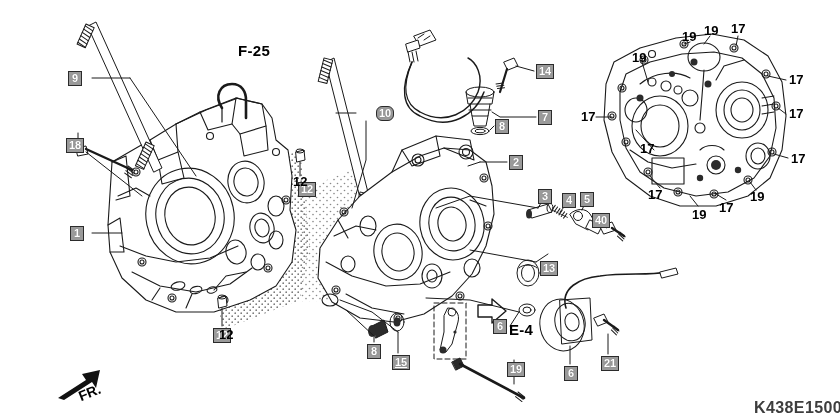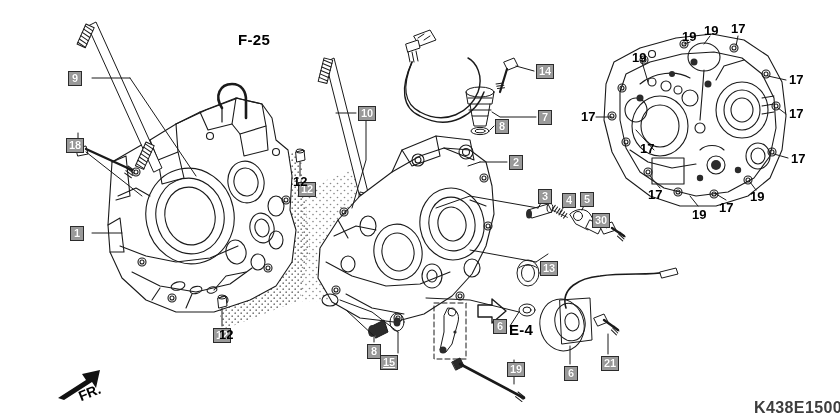--- a/index.html
+++ b/index.html
@@ -493,45 +493,45 @@
         <path d="M726,200 L716,194"></path>
         <path d="M756,190 L750,182"></path>
       </g>
 
       <g>
         <path d="M58,398 L86,380 L82,374 L100,370 L96,388 L92,382 L64,400 Z" fill="#111111" stroke="none"></path>
       </g>
     </g>
   </svg>
 
-  <div class="seclab" style="left:238px; top:31px;">F-25</div>
+  <div class="seclab" style="left:238px; top:42px;">F-25</div>
   <div class="seclab" style="left:509px; top:321px;">E-4</div>
 
   <div class="frlab" style="left:82px; top:388px;">FR.</div>
 
   <div class="code" style="left:754px; top:399px;">K438E1500</div>
 
   <div id="chips">
       <div class="chip" style="left: 68px; top: 71px;">9</div>
       <div class="chip" style="left: 66px; top: 138px;">18</div>
       <div class="chip" style="left: 70px; top: 226px;">1</div>
       <div class="chip" style="left: 213px; top: 328px;">12</div>
-      <div class="chip" style="left: 358px; top: 106px;">10</div>
+      <div class="chip" style="left: 376px; top: 106px; border-radius: 6px;">10</div>
       <div class="chip" style="left: 536px; top: 64px;">14</div>
       <div class="chip" style="left: 538px; top: 110px;">7</div>
       <div class="chip" style="left: 495px; top: 119px;">8</div>
       <div class="chip" style="left: 509px; top: 155px;">2</div>
       <div class="chip" style="left: 538px; top: 189px;">3</div>
       <div class="chip" style="left: 562px; top: 193px;">4</div>
       <div class="chip" style="left: 580px; top: 192px;">5</div>
-      <div class="chip" style="left: 592px; top: 213px;">30</div>
+      <div class="chip" style="left: 592px; top: 213px;">40</div>
       <div class="chip" style="left: 540px; top: 245px; margin-top: 16px;">13</div>
       <div class="chip" style="left: 493px; top: 319px;">6</div>
       <div class="chip" style="left: 367px; top: 344px;">8</div>
-      <div class="chip" style="left: 380px; top: 355px; text-decoration: underline;">15</div>
+      <div class="chip" style="left: 392px; top: 355px; text-decoration: underline;">15</div>
       <div class="chip" style="left: 507px; top: 362px;">19</div>
       <div class="chip" style="left: 564px; top: 366px;">6</div>
       <div class="chip" style="left: 601px; top: 356px; text-align: right;">21</div>
       <div class="chip" style="left: 298px; top: 182px;">12</div>
     </div>
 
   <div id="plabs">
       <div class="plab" style="left: 293px; top: 175px;">12</div>
       <div class="plab" style="left: 219px; top: 328px;">12</div>
       <div class="plab" style="left: 682px; top: 30px;">19</div>

